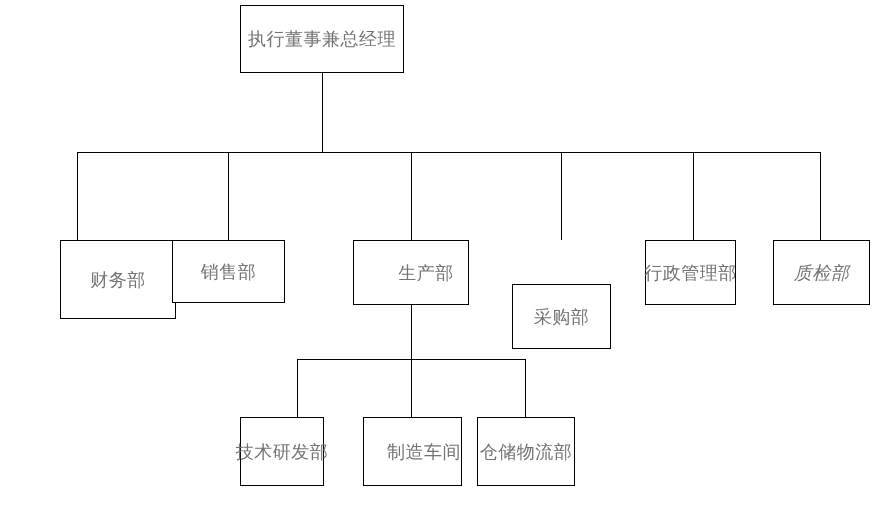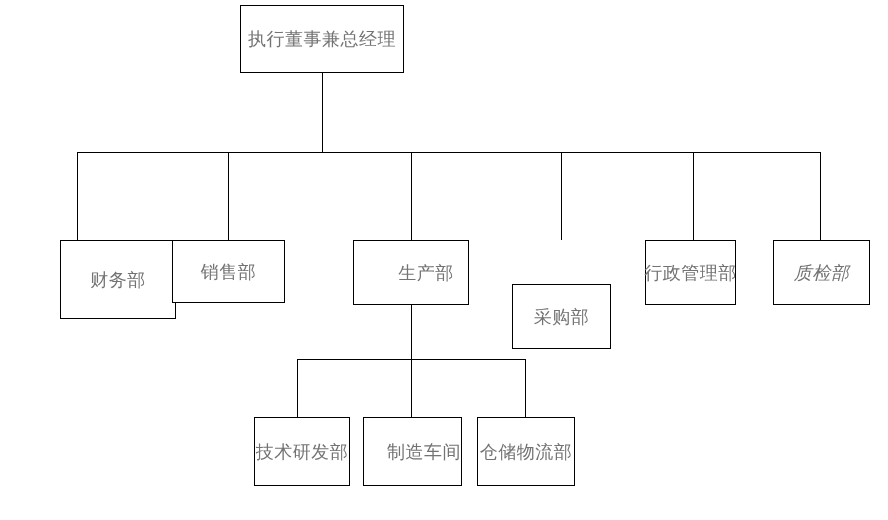--- a/index.html
+++ b/index.html
@@ -89,21 +89,21 @@
   </div>
 
   <div class="conn v" style="left:411px; top:305px; height:54px;"></div>
 
   <div class="conn h" style="left:297px; top:359px; width:229px;"></div>
 
   <div class="conn v" style="left:297px; top:359px; height:58px;"></div>
   <div class="conn v" style="left:411px; top:359px; height:58px;"></div>
   <div class="conn v" style="left:525px; top:359px; height:58px;"></div>
 
-  <div class="node-box" style="left:254px; top:417px; width:96px; height:69px;">
+  <div class="node-box" style="left:240px; top:417px; width:84px; height:69px;">
     <span class="node-label">技术研发部</span>
   </div>
 
   <div class="node-box" style="left:363px; top:417px; width:99px; height:69px;padding-left:23px;">
     <span class="node-label">制造车间</span>
   </div>
 
   <div class="node-box" style="left:477px; top:417px; width:98px; height:69px;font-family:Liberation Serif, serif;">
     <span class="node-label">仓储物流部</span>
   </div>

